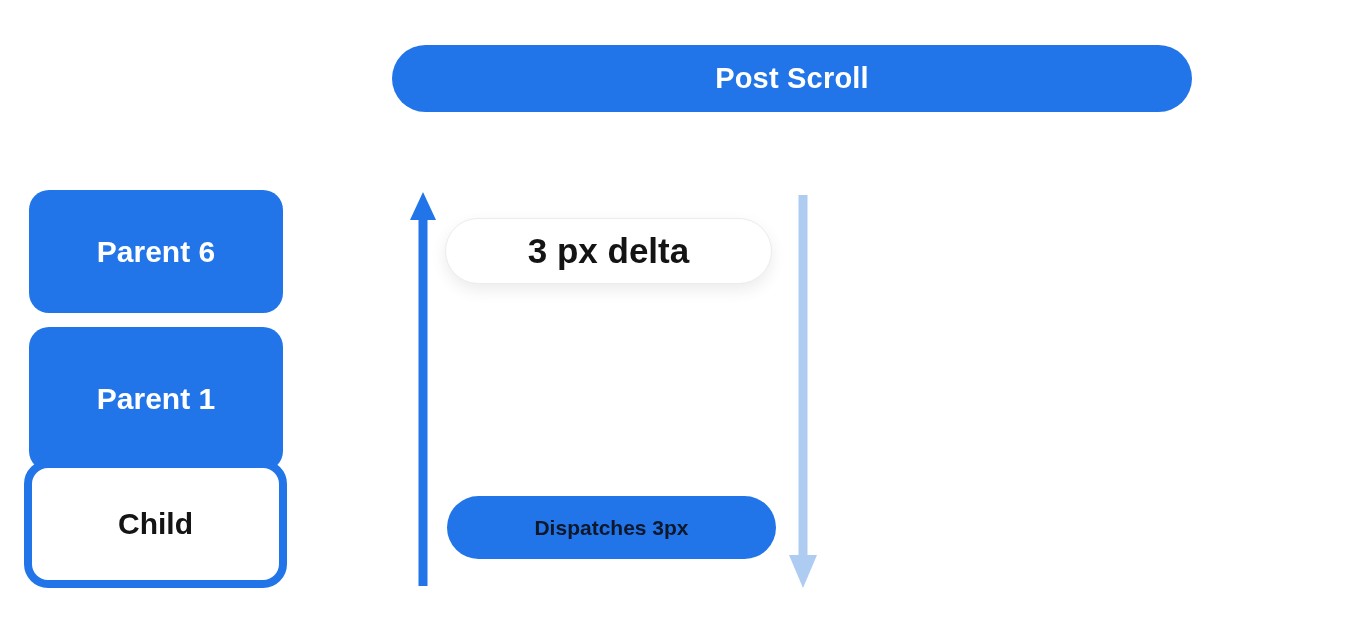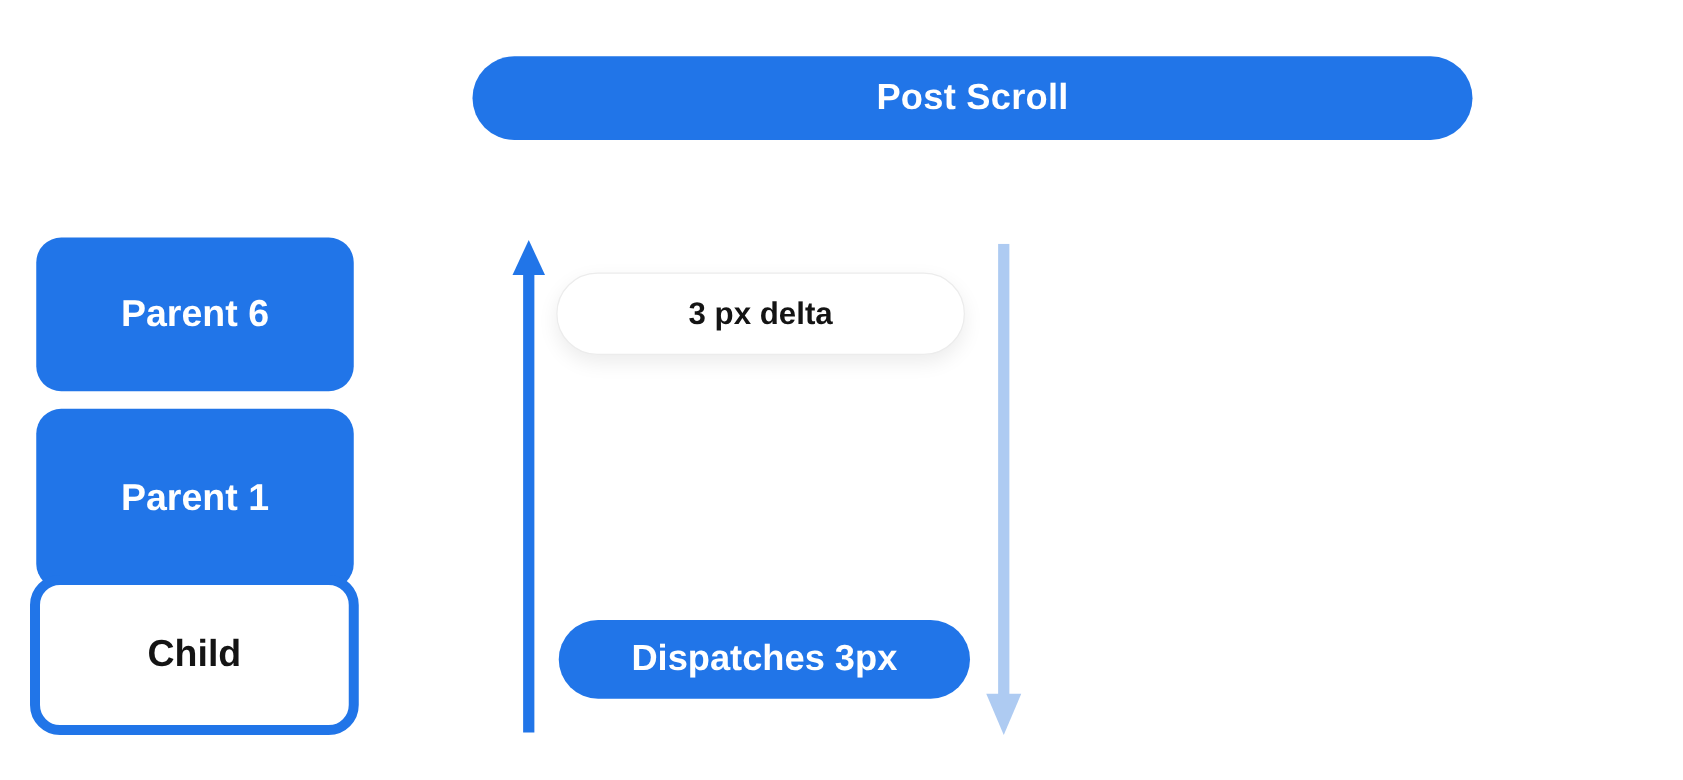--- a/index.html
+++ b/index.html
@@ -11,21 +11,21 @@
   *{box-sizing:border-box;}
   html,body{margin:0;padding:0;}
   body{
     width:1346px;height:624px;background:#ffffff;
     font-family:"Liberation Sans", sans-serif;
     overflow:hidden;
   }
   .canvas{position:relative;width:1346px;height:624px;background:#ffffff;}
 
   .banner{
-    position:absolute;left:378px;top:45px;width:800px;height:67px;
+    position:absolute;left:392px;top:45px;width:800px;height:67px;
     background:var(--blue);border-radius:34px;
     display:flex;align-items:center;justify-content:center;
     color:#ffffff;font-size:29px;font-weight:bold;letter-spacing:0.2px;
   }
 
   .node{
     position:absolute;display:flex;align-items:center;justify-content:center;
     font-size:30px;font-weight:bold;border-radius:20px;
   }
   .node-filled{background:var(--blue);color:#ffffff;}
@@ -35,28 +35,28 @@
     left:24px;top:460px;width:263px;height:128px;
     background:#ffffff;border:8px solid var(--blue);border-radius:24px;
     color:var(--dark);
   }
 
   .delta-pill{
     position:absolute;left:445px;top:218px;width:327px;height:66px;
     background:#ffffff;border:1px solid var(--pill-border);border-radius:34px;
     box-shadow:0 6px 16px rgba(0,0,0,0.08);
     display:flex;align-items:center;justify-content:center;
-    color:var(--dark);font-size:25px;font-weight:bold;
+    color:var(--dark);font-size:35px;font-weight:bold;
   }
 
   .dispatch-pill{
     position:absolute;left:447px;top:496px;width:329px;height:63px;
     background:var(--blue);border-radius:32px;
     display:flex;align-items:center;justify-content:center;
-    color:#ffffff;font-size:29px;font-weight:bold;
+    color:#0f172a;font-size:21px;font-weight:bold;
   }
 
   .arrow{position:absolute;}
   .arrow-up{left:407px;top:190px;}
   .arrow-down{left:787px;top:195px;}
 </style>
 </head>
 <body>
 
 <div class="canvas">

